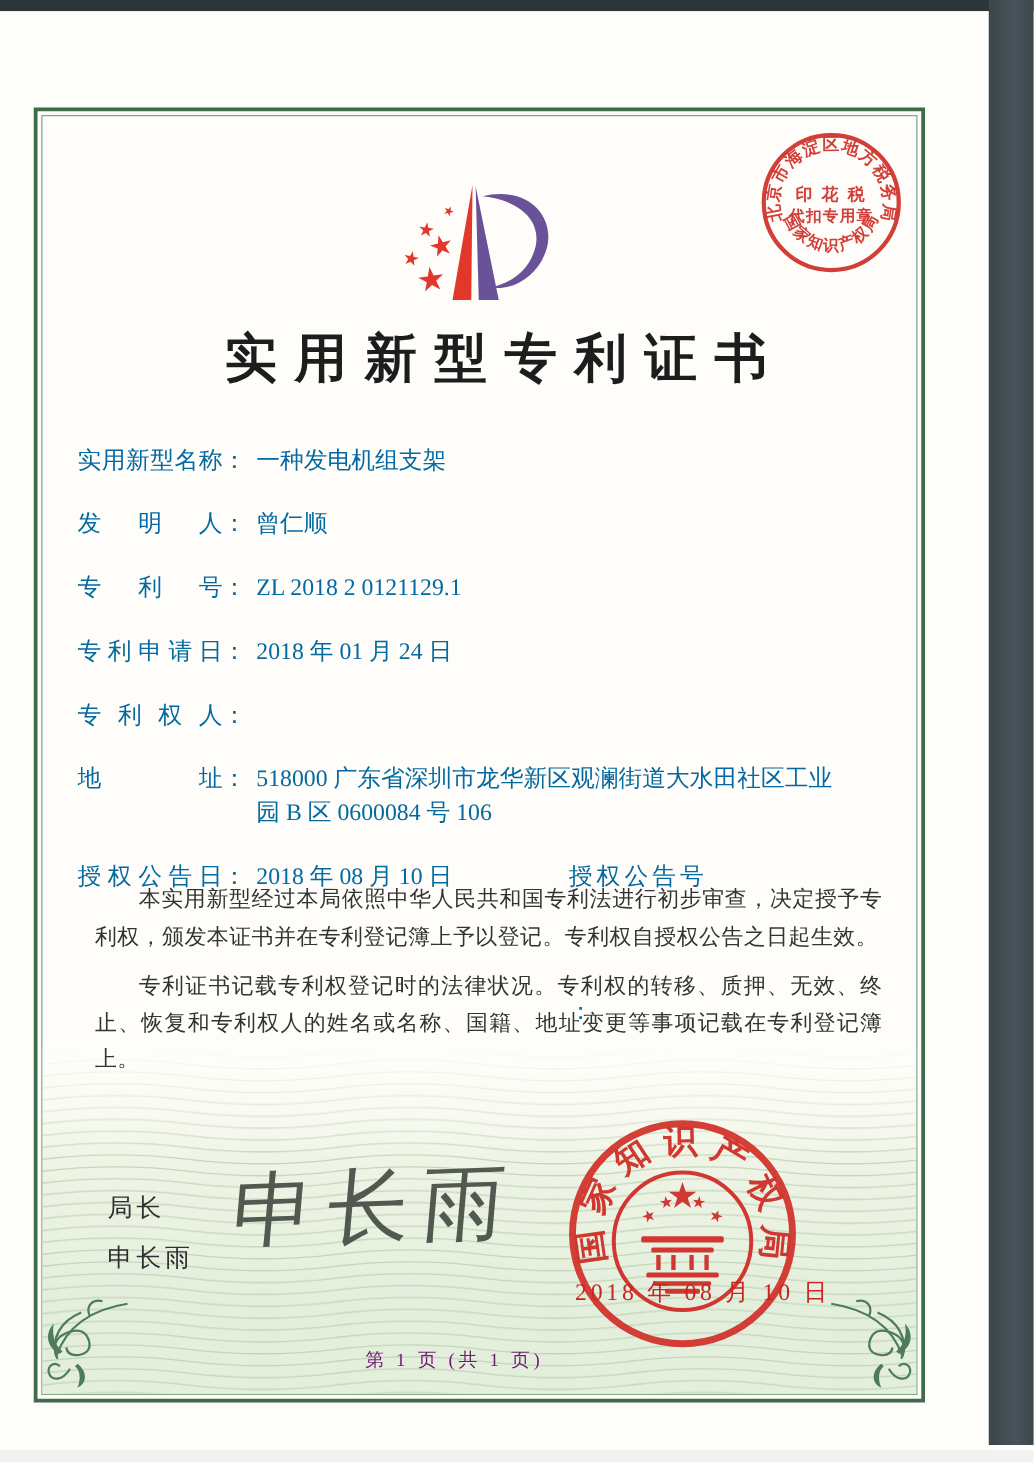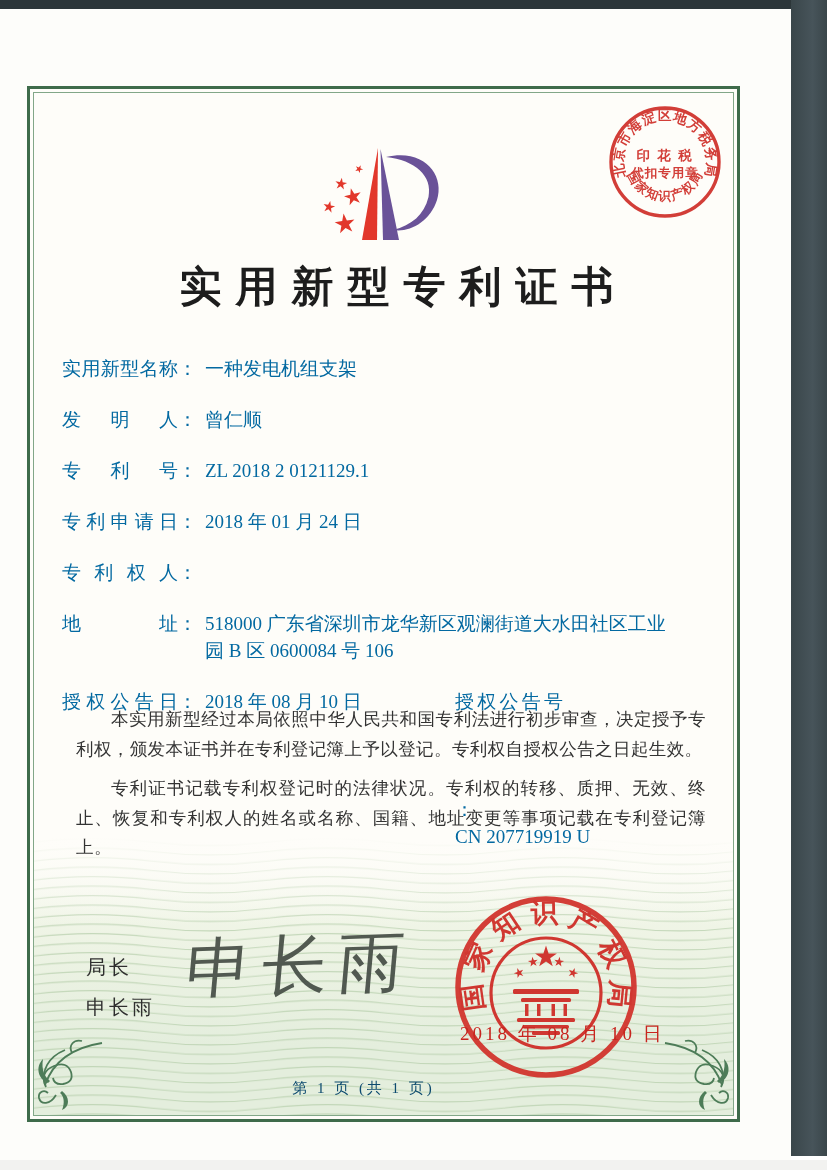--- a/index.html
+++ b/index.html
@@ -55,21 +55,21 @@
     font-family:"Liberation Sans","DejaVu Sans",sans-serif;letter-spacing:3px;}
   .signature{position:absolute;left:156px;top:832px;font-size:66px;color:#454d45;
     letter-spacing:10px;transform:rotate(-2deg) skewX(-7deg);opacity:.92;white-space:nowrap;}
 
   .seal-top{position:absolute;left:576px;top:15px;width:118px;height:118px;opacity:.92;}
   .seal-bottom{position:absolute;left:418px;top:800px;width:196px;height:196px;opacity:.95;}
   .seal-date{position:absolute;left:430px;top:932px;font-size:19px;letter-spacing:3px;
     color:#c8251f;white-space:nowrap;}
 
   .footer{position:absolute;left:0;right:40px;top:990px;text-align:center;
-    font-size:15px;letter-spacing:3px;color:#0c4a6e;}
+    font-size:15px;letter-spacing:3px;color:#701a75;}
 
   .flourish{position:absolute;width:74px;height:76px;}
   .flourish.bl{left:2px;top:948px;}
   .flourish.br{right:2px;top:948px;transform:scaleX(-1);}
 
   .red{fill:#cf2e28;}
   svg text{font-family:"Liberation Serif","DejaVu Serif",serif;}
 </style>
 </head>
 <body>
@@ -141,21 +141,20 @@
         <span class="fcolon">：</span>
       <span class="fv">518000 广东省深圳市龙华新区观澜街道大水田社区工业园 B 区 0600084 号 106</span>
     </div>
     <div class="frow grant">
       <span class="fl">授权公告日</span>
         <span class="fcolon">：</span>
       <span class="fv">2018 年 08 月 10 日</span>
       <span class="grant-right">
         <span class="fl">授权公告号</span>
           <span class="fcolon">：</span>
-        <span class="fv">CN 207719919 U</span>
       </span>
     </div>
   </div>
 
   <div class="paras">
     <p>本实用新型经过本局依照中华人民共和国专利法进行初步审查，决定授予专利权，颁发本证书并在专利登记簿上予以登记。专利权自授权公告之日起生效。</p>
     <p>专利证书记载专利权登记时的法律状况。专利权的转移、质押、无效、终止、恢复和专利权人的姓名或名称、国籍、地址变更等事项记载在专利登记簿上。</p>
   </div>
 
   <div class="signoff">

